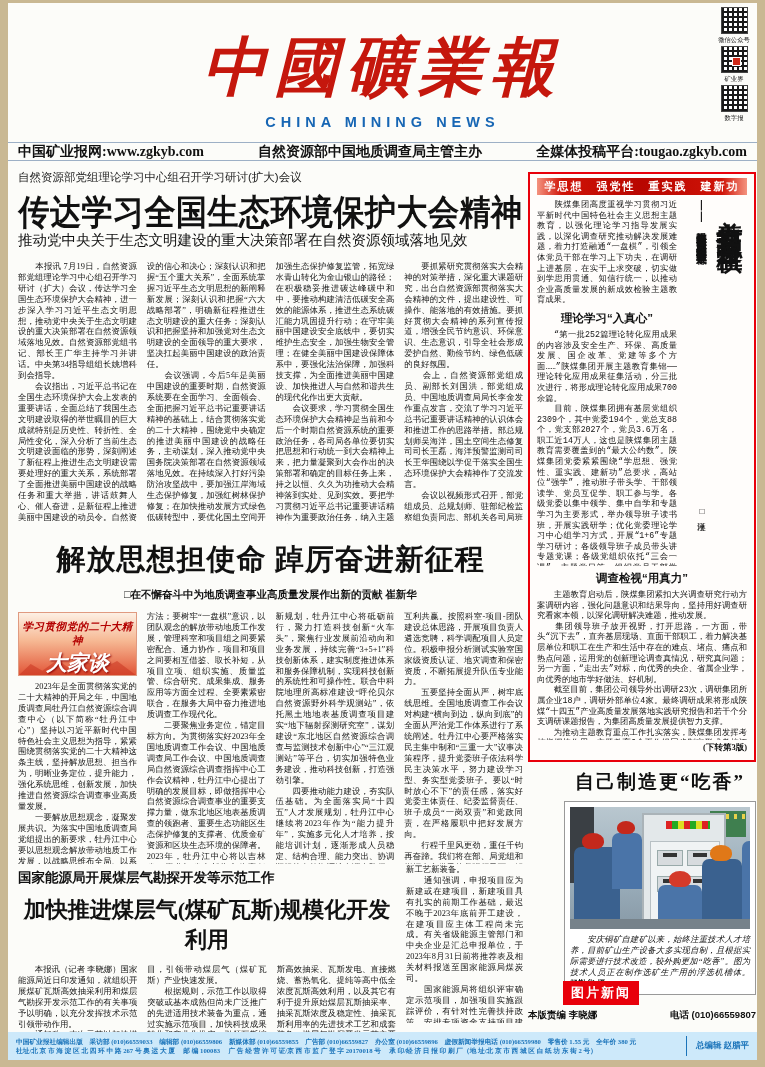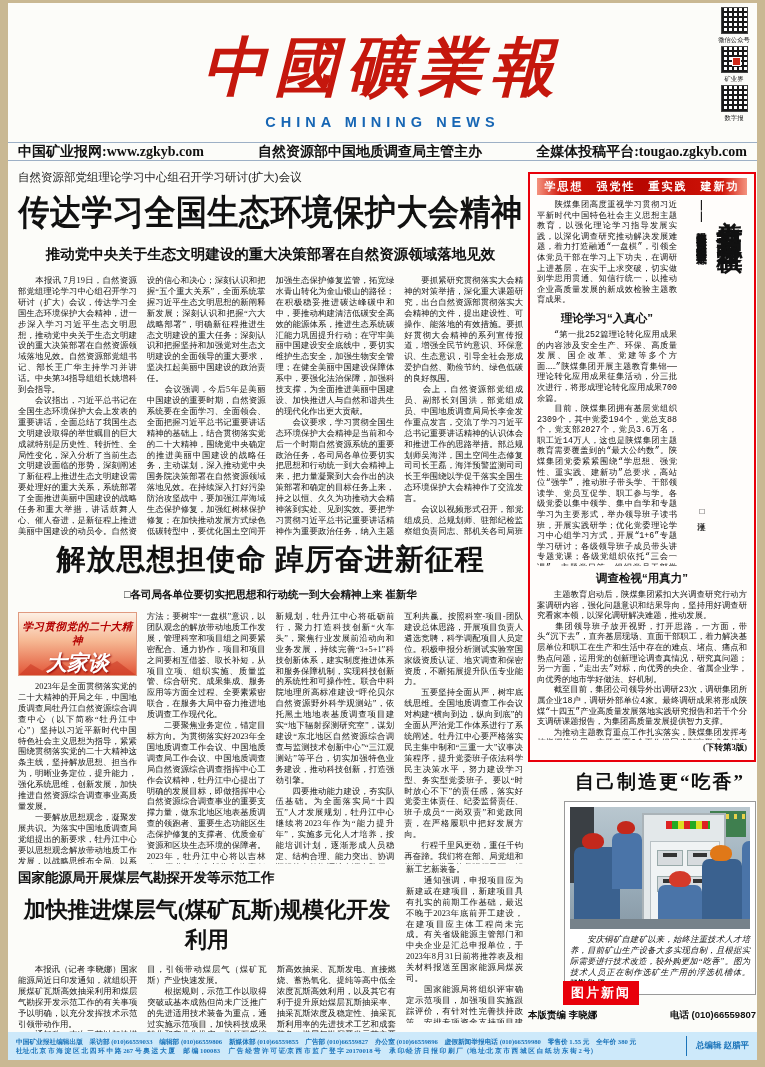--- a/index.html
+++ b/index.html
@@ -30,21 +30,21 @@
 
   .infobar { position:absolute; top:139px; left:0; width:100%; height:19px; border-top:1px solid #9db0c6; border-bottom:1px solid #9db0c6; display:flex; align-items:center; justify-content:space-between; padding:0 10px; font-size:14px; font-weight:bold; }
 
   
   .ncol { font-size:8.4px; line-height:10.9px; text-align:justify; white-space:pre-line; overflow:hidden; color:#141414; }
 
   
   .art1 { position:absolute; left:10px; top:167px; width:505px; }
   .art1-kicker { font-size:11.5px; font-family:"Liberation Sans",sans-serif; color:#222; }
   .art1-headline { font-size:31px; font-weight:900; text-align:center; margin-top:4px; font-family:"Liberation Sans",sans-serif; transform:scaleY(1.12); transform-origin:top; letter-spacing:0.5px; }
-  .art1-subhead { font-size:14.5px; font-weight:bold; text-align:center; margin-top:14px; font-family:"Liberation Sans",sans-serif; }
+  .art1-subhead { font-size:14.5px; font-weight:normal; font-family:"Liberation Sans",sans-serif; }
   .art1-cols { display:flex; gap:10px; margin-top:12px; height:262px; overflow:hidden; }
   .art1-cols .ncol { flex:1; }
 
   
   .art2 { position:absolute; left:10px; top:537px; width:505px; }
   .art2-headline { font-size:29px; font-weight:900; text-align:center; letter-spacing:1px; }
   .art2-byline { font-size:10.5px; font-weight:bold; text-align:center; margin-top:8px; font-family:"Liberation Sans",sans-serif; }
   .art2-body { display:flex; gap:10px; margin-top:10px; height:252px; overflow:hidden; }
   .art2-body .col { flex:1; display:flex; flex-direction:column; overflow:hidden; }
   .badge { position:relative; height:64px; margin-bottom:6px; border:1px solid #e09a80; background:linear-gradient(180deg,#fdf0e4 0%,#f6b893 45%,#e25537 100%); text-align:center; overflow:hidden; flex:none; }
@@ -141,21 +141,21 @@
       <div class="ncol">加强生态保护修复监管，拓宽绿水青山转化为金山银山的路径；在积极稳妥推进碳达峰碳中和中，要推动构建清洁低碳安全高效的能源体系，推进生态系统碳汇能力巩固提升行动；在守牢美丽中国建设安全底线中，要切实维护生态安全，加强生物安全管理；在健全美丽中国建设保障体系中，要强化法治保障，加强科技支撑，为全面推进美丽中国建设、加快推进人与自然和谐共生的现代化作出更大贡献。
 　　会议要求，学习贯彻全国生态环境保护大会精神是当前和今后一个时期自然资源系统的重要政治任务，各司局各单位要切实把思想和行动统一到大会精神上来，把力量凝聚到大会作出的决策部署和确定的目标任务上来，持之以恒、久久为功推动大会精神落到实处、见到实效。要把学习贯彻习近平总书记重要讲话精神作为重要政治任务，纳入主题教育，采取多种形式贯通学习，深刻领悟“两个确立”的决定性意义，坚决做到“两个维护”。</div>
       <div class="ncol">　　要抓紧研究贯彻落实大会精神的对策举措，深化重大课题研究，出台自然资源部贯彻落实大会精神的文件，提出建设性、可操作、能落地的有效措施。要抓好贯彻大会精神的系列宣传报道，增强全民节约意识、环保意识、生态意识，引导全社会形成爱护自然、勤俭节约、绿色低碳的良好氛围。
 　　会上，自然资源部党组成员、副部长刘国洪，部党组成员、中国地质调查局局长李金发作重点发言，交流了学习习近平总书记重要讲话精神的认识体会和推进工作的思路举措。部总规划师吴海洋，国土空间生态修复司司长王磊，海洋预警监测司司长王华围绕以学促干落实全国生态环境保护大会精神作了交流发言。
 　　会议以视频形式召开，部党组成员、总规划师、驻部纪检监察组负责同志、部机关各司局班子成员在主会场参加会议。部机关其他干部，中国地质调查局及部其他直属单位、各派出机构班子成员在分会场视频参会。【宁晶】</div>
     </div>
   </div>
 
   <div class="art2">
     <div class="art2-headline">解放思想担使命  踔厉奋进新征程</div>
-    <div class="art2-byline">□各司局各单位要切实把思想和行动统一到大会精神上来 崔新华</div>
+    <div class="art2-byline">□在不懈奋斗中为地质调查事业高质量发展作出新的贡献 崔新华</div>
     <div class="art2-body">
       <div class="col">
         <div class="badge">
           <div class="badge-line1">学习贯彻党的二十大精神</div>
           <div class="badge-line2">大家谈</div>
           <div class="badge-mtn"></div>
         </div>
         <div class="ncol" style="flex:1">　　2023年是全面贯彻落实党的二十大精神的开局之年，中国地质调查局牡丹江自然资源综合调查中心（以下简称“牡丹江中心”）坚持以习近平新时代中国特色社会主义思想为指导，紧紧围绕贯彻落实党的二十大精神这条主线，坚持解放思想、担当作为，明晰业务定位，提升能力，强化系统思维，创新发展，加快推进自然资源综合调查事业高质量发展。
 　　一要解放思想观念，凝聚发展共识。为落实中国地质调查局党组提出的新要求，牡丹江中心要以思想观念解放带动地质工作发展，以战略思维布全局、以系统思维谋整体、以创新思维增活力、以底线思维补短板，为推进自然资源调查监测工作提供科学的思维与</div>
       </div>

